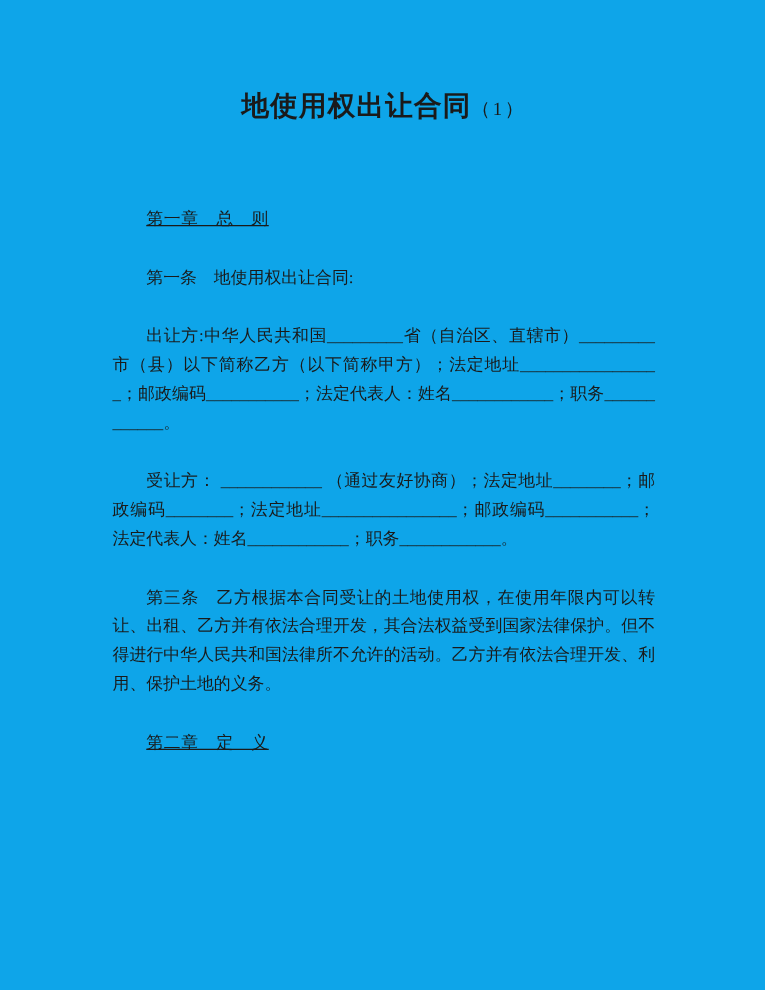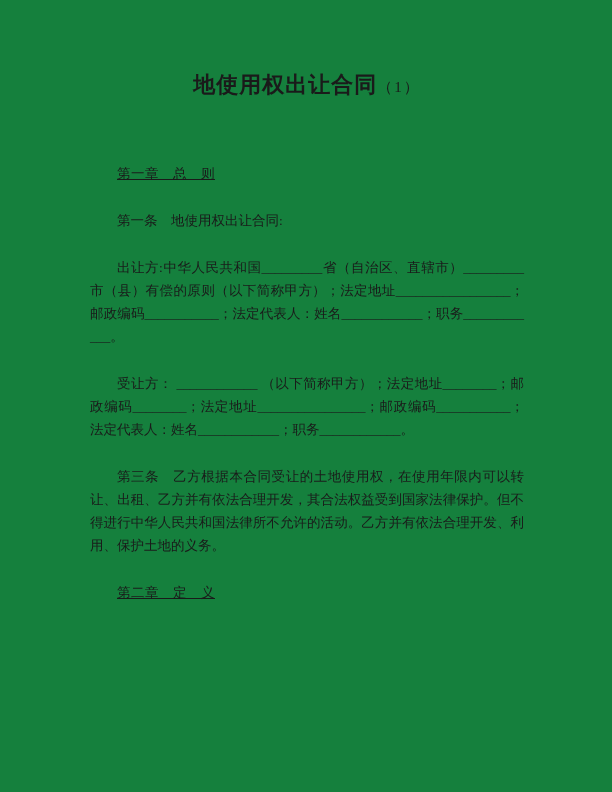--- a/index.html
+++ b/index.html
@@ -5,21 +5,21 @@
   html, body {
     margin: 0;
     padding: 0;
     background: #ffffff;
   }
   .page {
     position: relative;
     width: 612px;
     height: 792px;
     margin: 0 auto;
-    background: #15803d;
+    background: #0ea5e9;
     box-sizing: border-box;
     padding: 72px 88px 0 90px;
     font-family: "Liberation Serif", "DejaVu Serif", serif;
     color: #1a1a1a;
     overflow: hidden;
   }
   .doc-title {
     margin: 0 0 62px 0;
     text-align: center;
     font-size: 22px;
@@ -50,23 +50,23 @@
 <body>
 
 <div class="page">
 
   <h1 class="doc-title"><span>地使用权出让合同</span><span class="title-suffix">（1）</span></h1>
 
   <p class="chapter">第一章　总　则</p>
 
   <p class="para">第一条　地使用权出让合同:</p>
 
-  <p class="para">出让方:中华人民共和国_________省（自治区、直辖市）_________市（县）有偿的原则（以下简称甲方）；法定地址_________________；邮政编码___________；法定代表人：姓名____________；职务____________。</p>
+  <p class="para">出让方:中华人民共和国_________省（自治区、直辖市）_________市（县）以下简称乙方（以下简称甲方）；法定地址_________________；邮政编码___________；法定代表人：姓名____________；职务____________。</p>
 
-  <p class="para">受让方： ____________ （以下简称甲方）；法定地址________；邮政编码________；法定地址________________；邮政编码___________；法定代表人：姓名____________；职务____________。</p>
+  <p class="para">受让方： ____________ （通过友好协商）；法定地址________；邮政编码________；法定地址________________；邮政编码___________；法定代表人：姓名____________；职务____________。</p>
 
 
 
   <p class="para">第三条　乙方根据本合同受让的土地使用权，在使用年限内可以转让、出租、乙方并有依法合理开发，其合法权益受到国家法律保护。但不得进行中华人民共和国法律所不允许的活动。乙方并有依法合理开发、利用、保护土地的义务。</p>
 
   <p class="chapter">第二章　定　义</p>
 
 </div>
 
 </body></html>

